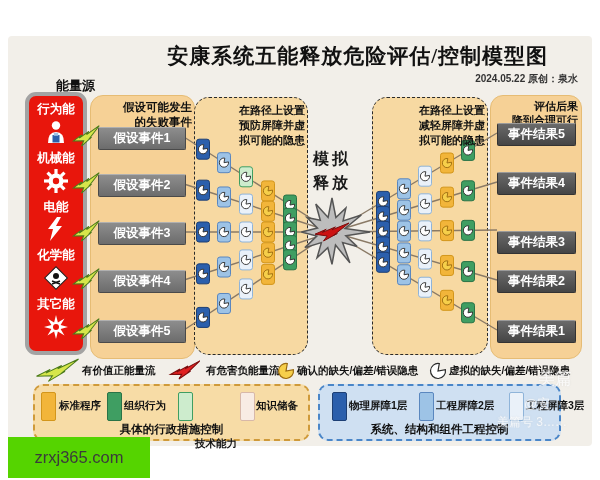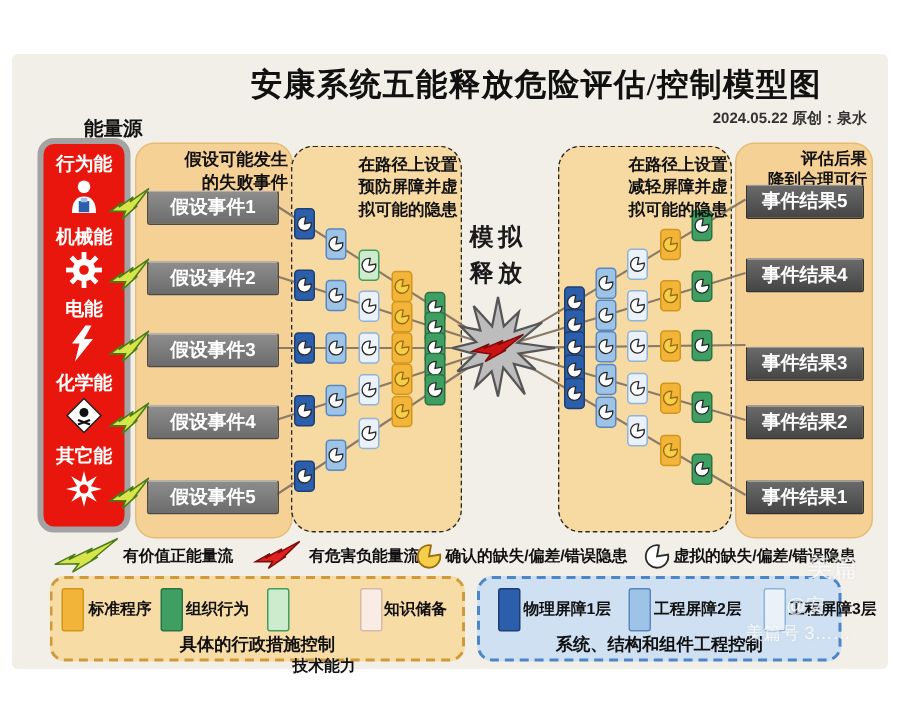--- a/index.html
+++ b/index.html
@@ -350,20 +350,21 @@
   <div id="eng-box" class="abs">
     <div class="box-caption">系统、结构和组件工程控制</div>
   <div class="swatch" style="left: 12px; background: rgb(43, 95, 172); border: 1px solid rgb(29, 63, 116);"></div>
       <div class="sw-label" style="left: 29px;">物理屏障1层</div>
       <div class="swatch" style="left: 99px; background: rgb(157, 195, 230); border: 1px solid rgb(90, 135, 191);"></div>
       <div class="sw-label" style="left: 116px;">工程屏障2层</div>
       <div class="swatch" style="left: 189px; background: rgb(234, 241, 249); border: 1px solid rgb(143, 180, 217);"></div>
       <div class="sw-label" style="left: 206px;">工程屏障3层</div>
     </div>
 
+  <div id="site-wm" class="abs">zrxj365.com</div>
   <div class="mp-wm" style="left:538px;top:367px;font-size:17px;">美篇</div>
   <div class="mp-wm" style="left:524px;top:395px;font-size:13px;">@安</div>
   <div class="mp-wm" style="left:497px;top:414px;font-size:12px;">美篇号 3……</div>
 <div class="event-box" style="top: 126.5px;">假设事件1</div>
     <div class="event-box" style="top: 173.5px;">假设事件2</div>
     <div class="event-box" style="top: 221.5px;">假设事件3</div>
     <div class="event-box" style="top: 269.5px;">假设事件4</div>
     <div class="event-box" style="top: 319.5px;">假设事件5</div>
     <div class="result-box" style="top: 122.5px;">事件结果5</div>
     <div class="result-box" style="top: 171.5px;">事件结果4</div>

